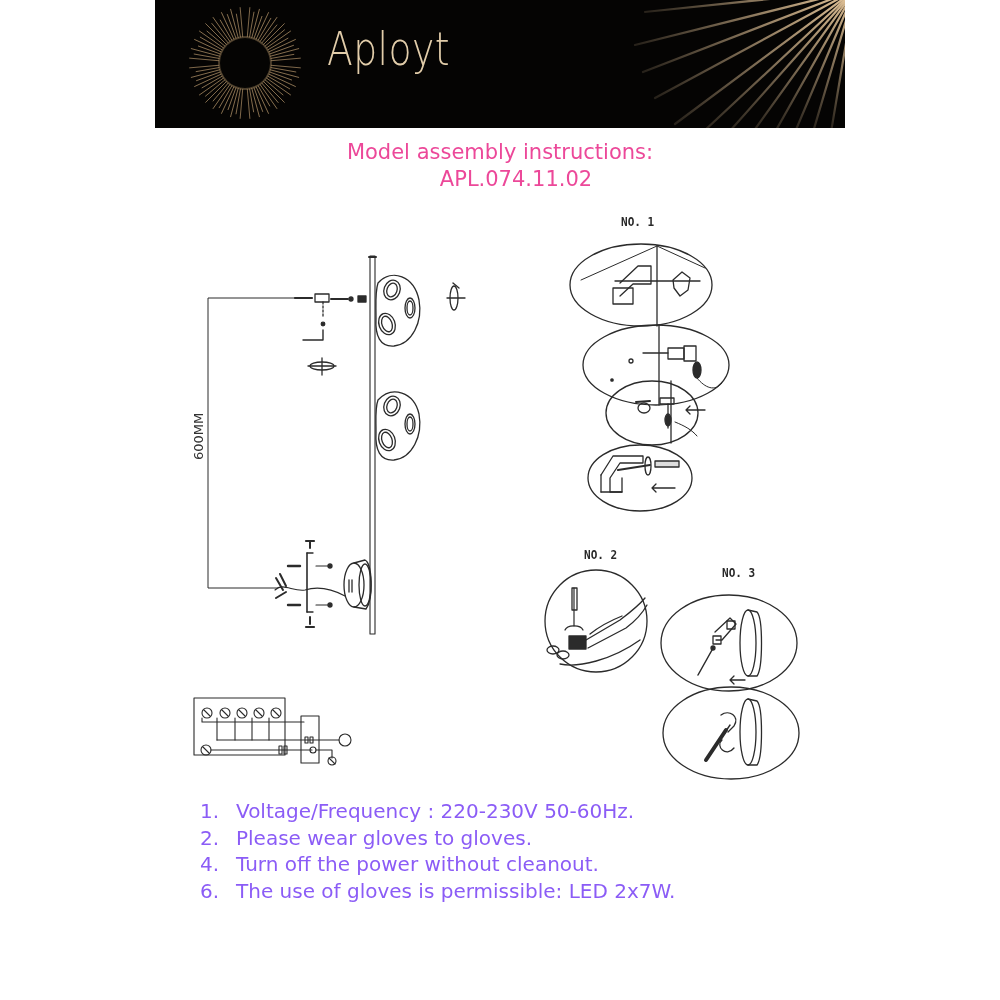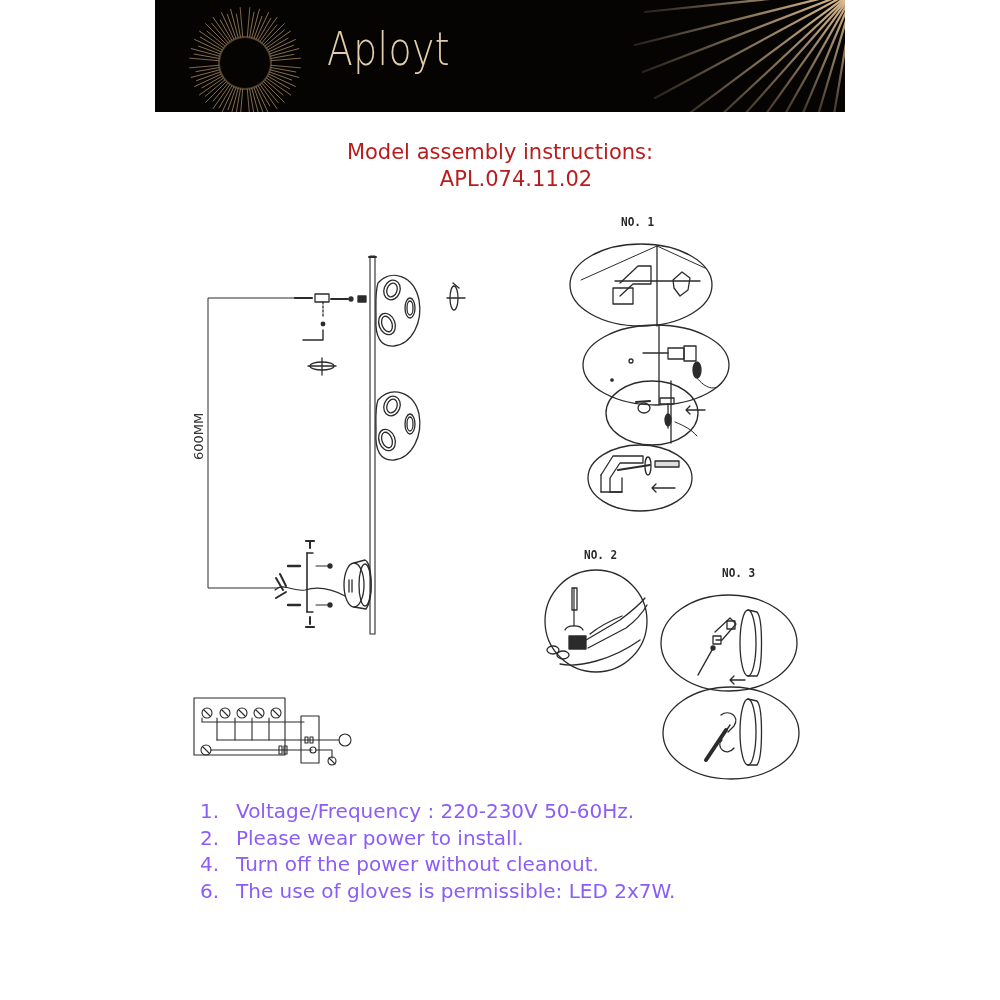--- a/index.html
+++ b/index.html
@@ -13,21 +13,21 @@
       position: relative;
       overflow: hidden;
       font-family: "DejaVu Sans", "Liberation Sans", sans-serif;
       color: #1e1e1e;
     }
     .banner {
       position: absolute;
       left: 155px;
       top: 0;
       width: 690px;
-      height: 112px;
+      height: 128px;
       background: #050403;
       overflow: hidden;
       text-decoration: underline;
     }
     .banner svg { position: absolute; left: 0; top: 0; }
     .brand-name {
       position: absolute;
       left: 172px;
       top: 26px;
       font-family: "DejaVu Sans", sans-serif;
@@ -39,21 +39,21 @@
       transform: scaleX(0.82);
       transform-origin: left top;
     }
     .doc-title {
       position: absolute;
       left: 0;
       width: 1000px;
       text-align: center;
       font-size: 21px;
       line-height: 26px;
-      color: #b91c1c;
+      color: #ec4899;
     }
     .doc-title.line1 { top: 139px; }
     .doc-title.line2 { top: 166px; padding-left: 16px; }
     .step-label {
       position: absolute;
       font-family: "DejaVu Sans Mono", "Liberation Mono", monospace;
       font-weight: bold;
       font-size: 13px;
       color: #2a2a2a;
       transform: scaleX(0.85);
@@ -407,16 +407,16 @@
       <rect x="284" y="746" width="3" height="8"></rect>
       <rect x="305" y="737" width="3" height="6"></rect>
       <rect x="310" y="737" width="3" height="6"></rect>
       <circle cx="313" cy="750" r="3"></circle>
     </g>
   </g>
 </svg>
 
 <ul class="notes">
   <li><span class="num">1.</span><span>Voltage/Frequency : 220-230V 50-60Hz.</span></li>
-  <li><span class="num">2.</span><span>Please wear power to install.</span></li>
+  <li><span class="num">2.</span><span>Please wear gloves to gloves.</span></li>
   <li><span class="num">4.</span><span>Turn off the power without cleanout.</span></li>
   <li><span class="num">6.</span><span>The use of gloves is permissible: LED 2x7W.</span></li>
 </ul>
 
 </body></html>

